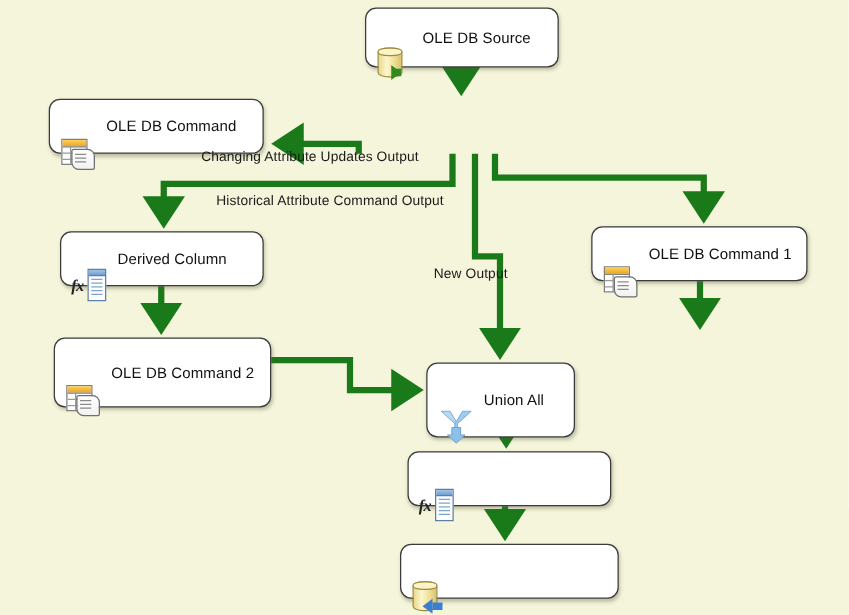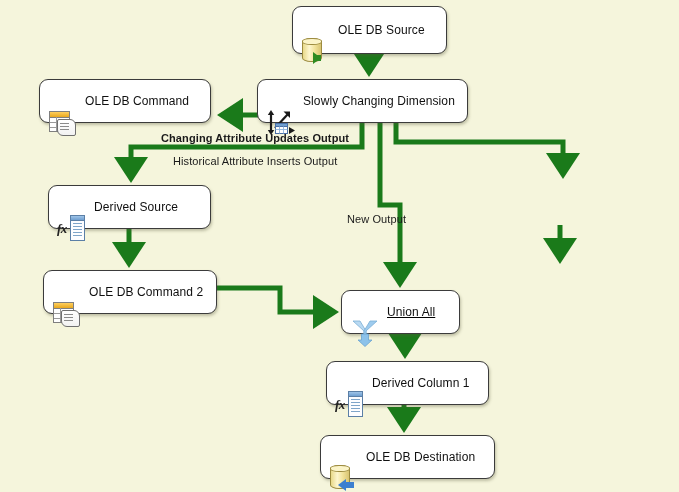--- a/index.html
+++ b/index.html
@@ -217,23 +217,23 @@
       <path d="M217,288 L280,288 L280,312 L334,312" marker-end="url(#ah)"></path>
 
       <path d="M560,225 L560,259" marker-end="url(#ah)"></path>
 
       <path d="M405,334 L405,354" marker-end="url(#ah)"></path>
 
       <path d="M404,405 L404,428" marker-end="url(#ah)"></path>
     </g>
   </svg>
 
-  <div class="edge-label" style="left:161px; top:132px;font-weight:bold;">Changing Attribute Updates Output</div>
-
-  <div class="edge-label" style="left:173px; top:155px;">Historical Attribute Inserts Output</div>
+  <div class="edge-label" style="left:161px; top:120px;">Changing Attribute Updates Output</div>
+
+  <div class="edge-label" style="left:173px; top:155px;">Historical Attribute Command Output</div>
 
 
   <div class="edge-label" style="left:347px; top:213px;">New Output</div>
 
   <div class="node" style="left:292px; top:6px; width:155px; height:48px;">
     <div class="node-icon">
       <div class="icn-cyl"></div>
         <div class="arrow-out"></div>
     </div>
     <div class="node-label">OLE DB Source</div>
@@ -245,67 +245,63 @@
           <div class="thead"></div>
           <div class="vline"></div>
           <div class="h1"></div>
           <div class="h2"></div>
         </div>
       <div class="icn-scroll"></div>
     </div>
     <div class="node-label">OLE DB Command</div>
   </div>
 
-  <div class="node" style="left:257px; top:79px; width:211px; height:44px;">
-    <div class="node-icon">
-      <svg class="icn-scd" viewBox="0 0 30 28" width="30" height="28">
-        <path d="M5,6 L5,24" stroke="#1a1a1a" stroke-width="2.2" fill="none"></path>
-        <path d="M5,2 L8.2,7 L1.8,7 Z" fill="#1a1a1a"></path>
-        <path d="M5,27 L8.2,22 L1.8,22 Z" fill="#1a1a1a"></path>
-        <path d="M9,20 L22,6" stroke="#1a1a1a" stroke-width="2.2" fill="none"></path>
-        <path d="M24,3.5 L24,10 L17.5,3.5 Z" fill="#1a1a1a"></path>
-        <rect x="9.5" y="15.5" width="12" height="10" fill="#ffffff" stroke="#4a6fa5" stroke-width="1"></rect>
-        <rect x="9.5" y="15.5" width="12" height="3" fill="#6f9fd0" stroke="#4a6fa5" stroke-width="1"></rect>
-        <path d="M13.5,18.5 L13.5,25.5 M17.5,18.5 L17.5,25.5 M9.5,21.5 L21.5,21.5" stroke="#8fb4dc" stroke-width="0.9"></path>
-        <path d="M23,19 L29,22.5 L23,26 Z" fill="#1a1a1a"></path>
-      </svg>
-    </div>
-    <div class="node-label">Slowly Changing Dimension</div>
-  </div>
 
   <div class="node" style="left:48px; top:185px; width:163px; height:44px;">
     <div class="node-icon">
       <div class="icn-fx">fx</div>
       <div class="icn-doc">
         <div class="dtop"></div>
         <div class="dline" style="top:7px;"></div>
           <div class="dline" style="top:10px;"></div>
         <div class="dline" style="top:13px;"></div>
           <div class="dline" style="top:16px;"></div>
         <div class="dline" style="top:19px;"></div>
       </div>
     </div>
-    <div class="node-label">Derived Source</div>
-  </div>
-
-
-  <div class="node" style="left:43px; top:270px; width:174px; height:44px;">
+    <div class="node-label">Derived Column</div>
+  </div>
+
+  <div class="node" style="left:473px; top:181px; width:173px; height:44px;">
     <div class="node-icon">
       <div class="icn-table">
           <div class="thead"></div>
           <div class="vline"></div>
           <div class="h1"></div>
           <div class="h2"></div>
         </div>
       <div class="icn-scroll"></div>
     </div>
+    <div class="node-label">OLE DB Command 1</div>
+  </div>
+
+  <div class="node" style="left:43px; top:270px; width:174px; height:56px;">
+    <div class="node-icon">
+      <div class="icn-table">
+          <div class="thead"></div>
+          <div class="vline"></div>
+          <div class="h1"></div>
+          <div class="h2"></div>
+        </div>
+      <div class="icn-scroll"></div>
+    </div>
     <div class="node-label">OLE DB Command 2</div>
   </div>
 
-  <div class="node" style="left:341px; top:290px; width:119px; height:44px;text-decoration:underline;">
+  <div class="node" style="left:341px; top:290px; width:119px; height:60px;">
     <div class="node-icon">
       <svg class="icn-union" viewBox="0 0 28 28" width="28" height="28">
         <path d="M2,2 L9,2 L15,12 L15,18 L13,18 L13,12 Z" fill="#b9d9f2" stroke="#7aaed6" stroke-width="0.8"></path>
         <path d="M26,2 L19,2 L13,12 L13,18 L15,18 L15,12 Z" fill="#9ecbee" stroke="#7aaed6" stroke-width="0.8"></path>
         <path d="M10.5,15 L17.5,15 L17.5,21 L21,21 L14,27.5 L7,21 L10.5,21 Z" fill="#8cc2ea" stroke="#6ba3cf" stroke-width="0.8"></path>
       </svg>
     </div>
     <div class="node-label">Union All</div>
   </div>
 
@@ -314,24 +310,22 @@
       <div class="icn-fx">fx</div>
       <div class="icn-doc">
         <div class="dtop"></div>
         <div class="dline" style="top:7px;"></div>
           <div class="dline" style="top:10px;"></div>
         <div class="dline" style="top:13px;"></div>
           <div class="dline" style="top:16px;"></div>
         <div class="dline" style="top:19px;"></div>
       </div>
     </div>
-    <div class="node-label">Derived Column 1</div>
   </div>
 
   <div class="node" style="left:320px; top:435px; width:175px; height:44px;">
     <div class="node-icon">
       <div class="icn-cyl"></div>
         <div class="arrow-in"></div>
     </div>
-    <div class="node-label">OLE DB Destination</div>
   </div>
 
 </div>
 
 </body></html>

